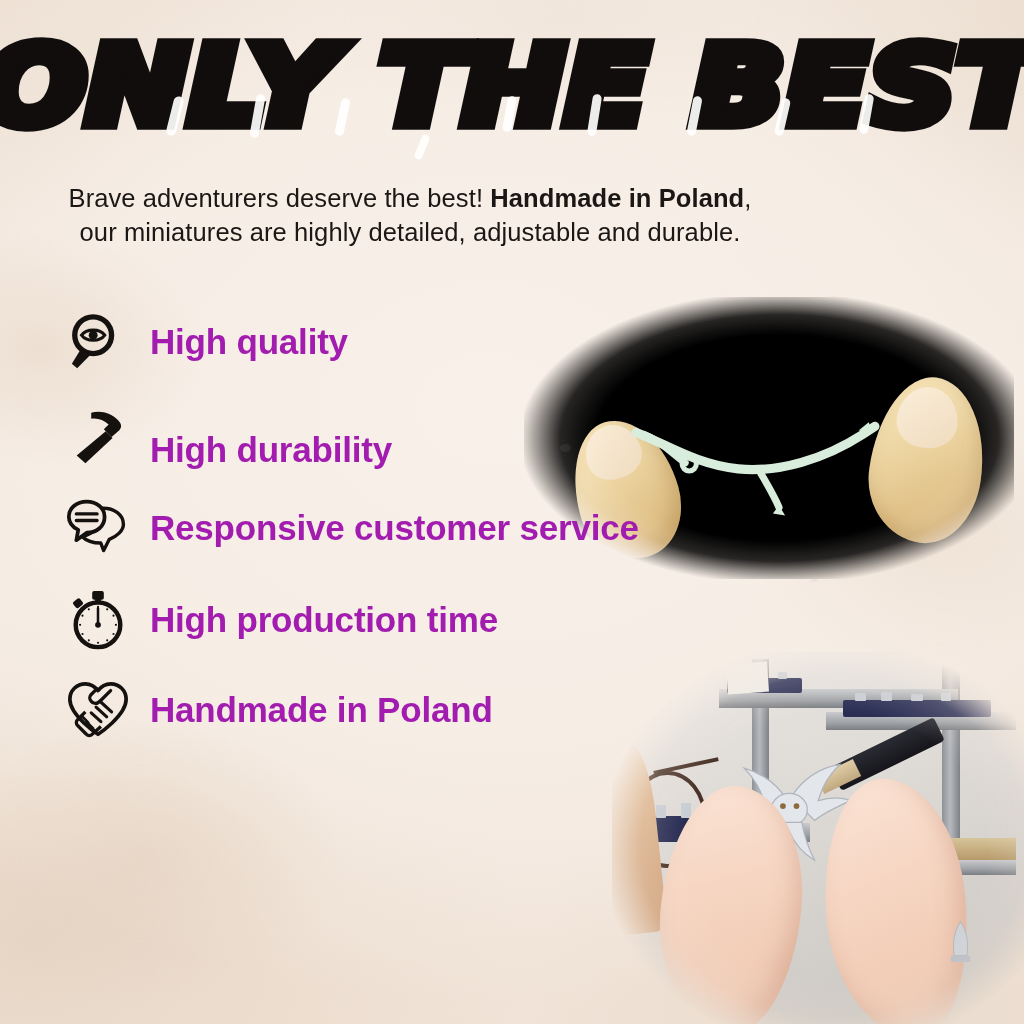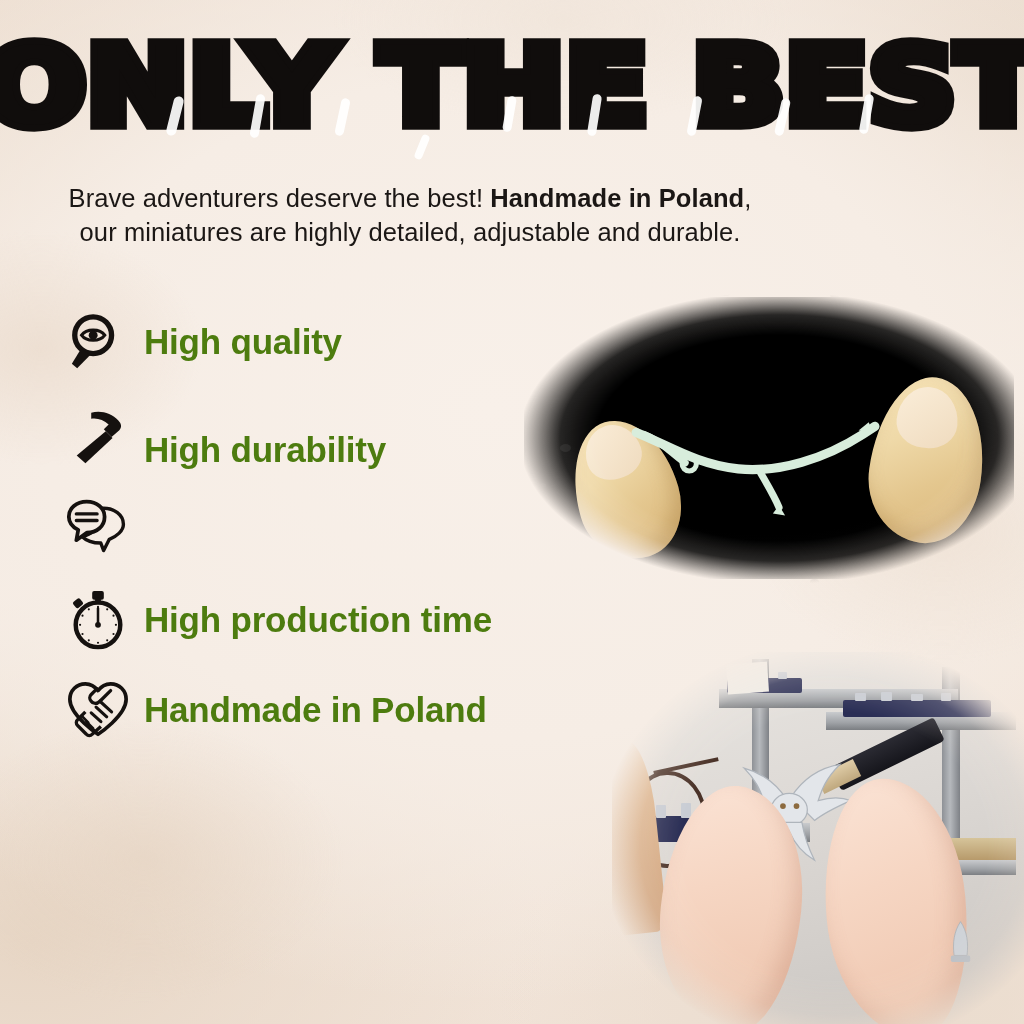--- a/index.html
+++ b/index.html
@@ -21,43 +21,43 @@
        radial-gradient(50% 35% at 86% 99%, #EADCCE 0%, rgba(234,220,206,0) 75%),
        linear-gradient(160deg,#F0E2D7 0%,#F5ECE4 45%,#EFE0D3 100%);}
   .bg .w2{position:absolute;inset:0;opacity:.55;
      background:
        radial-gradient(28% 20% at 14% 84%, #E3D0BD 0%, rgba(227,208,189,0) 70%),
        radial-gradient(22% 16% at 4% 34%, #E6D4C3 0%, rgba(230,212,195,0) 72%),
        radial-gradient(26% 18% at 92% 52%, #EBDCCD 0%, rgba(235,220,205,0) 72%),
        radial-gradient(30% 14% at 55% 2%, #EEE2D6 0%, rgba(238,226,214,0) 75%);}
 
   
-  .heading-wrap{position:absolute;top:34px;left:0;width:1024px;text-align:center;z-index:6;}
+  .heading-wrap{position:absolute;top:34px;left:0;width:1024px;text-align:center;z-index:6;font-style:italic;}
   .heading{
     display:inline-block;position:relative;
     font-family:"DejaVu Sans", sans-serif;
     font-weight:700;font-size:104px;line-height:1;
     letter-spacing:1px;color:#100D0C;
     transform:scaleX(1.16) scaleY(1.02);
     -webkit-text-stroke:13px #100D0C;paint-order:stroke fill;
   }
   .gloss{position:absolute;border-radius:50%;background:#fff;opacity:.92;pointer-events:none;}
 
   
   .subtitle{position:absolute;top:182px;left:0;width:820px;text-align:center;z-index:6;
     font-size:25.5px;line-height:1.32;color:#1B1715;letter-spacing:.1px;}
   .subtitle b{font-weight:700;}
 
   
   .features{position:absolute;left:62px;top:306px;z-index:6;}
   .feature{display:flex;align-items:center;height:72px;margin-bottom:22px;}
   .feature .ico{width:72px;height:64px;flex:0 0 72px;display:flex;align-items:center;justify-content:center;}
   .feature .ico svg{display:block;}
-  .feature .lbl{font-size:35px;font-weight:700;color:#4d7c0f;letter-spacing:-.2px;
-     white-space:nowrap;margin-left:10px;}
+  .feature .lbl{font-size:35px;font-weight:700;color:#a21caf;letter-spacing:-.2px;
+     white-space:nowrap;margin-left:16px;}
   .f-quality{margin-bottom:20px;}
   .f-durability{margin-bottom:22px;align-items:flex-end;}
   .f-size{margin-bottom:22px;}
   .f-service{margin-bottom:20px;}
   .f-time{margin-bottom:18px;}
 
   
   .photo{position:absolute;overflow:hidden;z-index:4;}
 
   
@@ -246,20 +246,21 @@
 
 
   <div class="feature f-service">
     <span class="ico">
       <svg width="64" height="64" viewBox="0 0 68 64">
         <path d="M46,44 C54,41 61,35 61,28 C61,18 51,11 40,11 C36,11 33,12 30,13 C33,15 35,19 35,23 C35,32 27,39 17,41 C20,44 27,48 37,48 L40,56 Z" fill="none" stroke="#15110F" stroke-width="3.6" stroke-linejoin="round"></path>
         <path d="M22,4 C11,4 3,11 3,20 C3,26 7,31 13,34 L11,45 L22,37 C33,37 41,30 41,20 C41,11 33,4 22,4 Z" fill="#F4EAE2" stroke="#15110F" stroke-width="4" stroke-linejoin="round"></path>
         <path d="M11,17 h22 M11,24 h22" stroke="#15110F" stroke-width="3.6" stroke-linecap="round"></path>
       </svg>
     </span>
+    <span class="lbl">Responsive customer service</span>
   </div>
 
   <div class="feature f-time">
     <span class="ico">
       <svg width="62" height="62" viewBox="0 0 64 64">
         <rect x="26" y="2" width="12" height="9" rx="2" fill="#15110F"></rect>
         <rect x="29" y="9" width="6" height="6" fill="#15110F"></rect>
         <rect x="7" y="11" width="9" height="8" rx="2" fill="#15110F" transform="rotate(-40 11 15)"></rect>
         <circle cx="32" cy="37" r="23" fill="none" stroke="#15110F" stroke-width="4.6"></circle>
         <path d="M32,37 L32,20" stroke="#15110F" stroke-width="2.6" stroke-linecap="round"></path>

